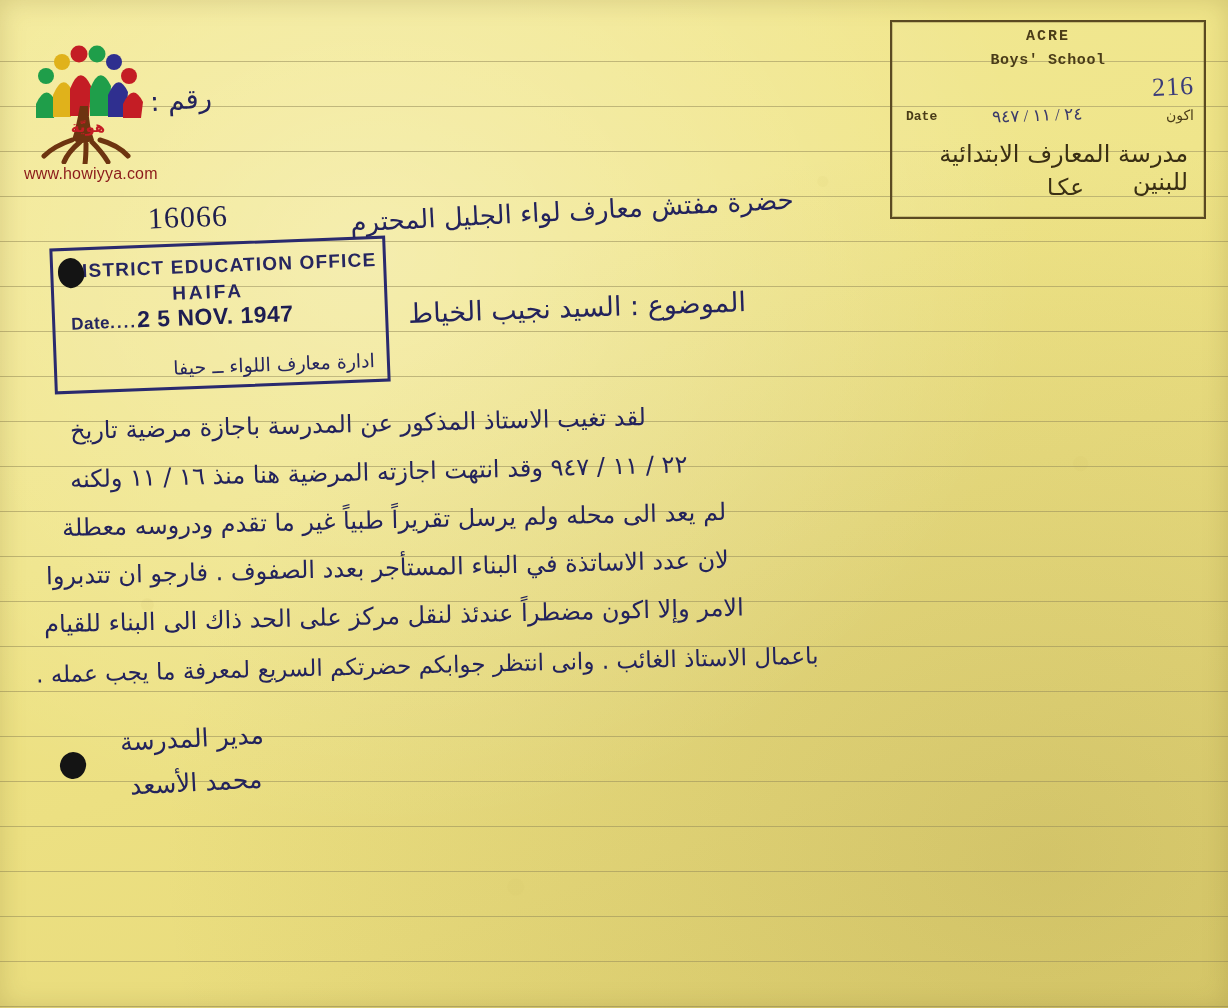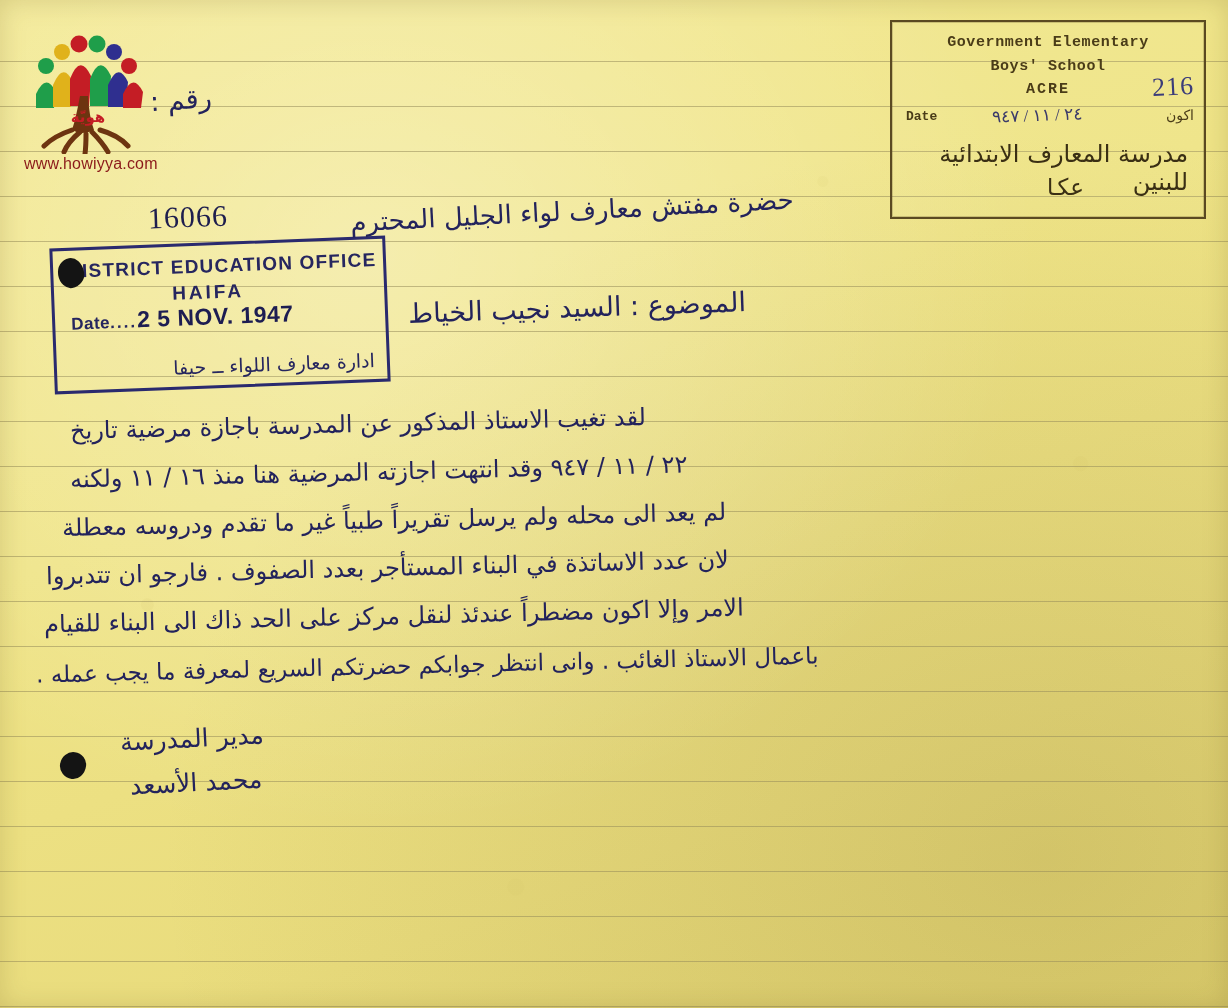--- a/index.html
+++ b/index.html
@@ -56,21 +56,21 @@
     position: absolute;
     inset: 0;
     box-shadow: inset 0 0 26px rgba(110,90,30,0.22);
     pointer-events: none;
   }
 
   
   #logo {
     position: absolute;
     left: 22px;
-    top: 22px;
+    top: 32px;
     width: 135px;
     height: 150px;
   }
   #logo .tree-svg { display:block; }
   #logo .site-url {
     position: absolute;
     left: 2px;
     top: 133px;
     font-size: 16px;
     color: #8b1a1a;
@@ -342,23 +342,22 @@
 
       <path d="M50 108 q-18 6 -28 16 M58 110 q-12 10 -16 20 M70 110 q10 10 16 20 M78 108 q18 5 28 16" stroke="#6d3410" stroke-width="5" fill="none" stroke-linecap="round"></path>
       <path d="M64 112 q0 12 -1 20" stroke="#6d3410" stroke-width="5" fill="none" stroke-linecap="round"></path>
 
       <text x="66" y="100" font-family="DejaVu Sans, sans-serif" font-size="15" fill="#c41d25" text-anchor="middle" font-weight="bold">هويّة</text>
     </svg>
     <div class="site-url">www.howiyya.com</div>
   </div>
 
   <div id="school-stamp">
-    <div class="ss-line ss-l1">Government Elementary</div>
+    <div class="ss-line ss-l3">ACRE</div>
     <div class="ss-line ss-l2">Boys' School</div>
-    <div class="ss-line ss-l3">ACRE</div>
     <div class="ss-num">216</div>
     <div class="ss-daterow">
       <span class="ss-date-en">Date</span>
       <span class="ss-date-val">٢٤ / ١١ / ٩٤٧</span>
       <span class="ss-date-ar">اكون</span>
     </div>
     <div class="ss-rule"></div>
     <div class="ss-ar1">مدرسة المعارف الابتدائية للبنين</div>
     <div class="ss-ar2">عكا</div>
   </div>

